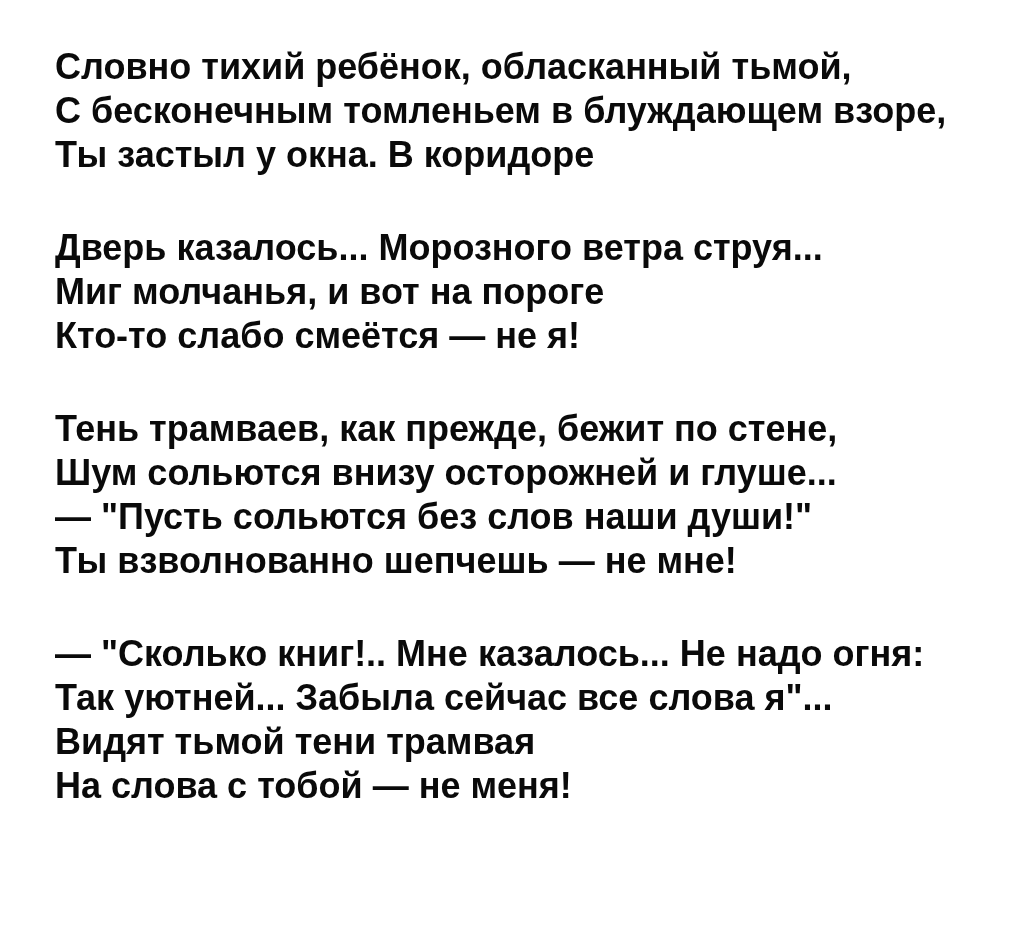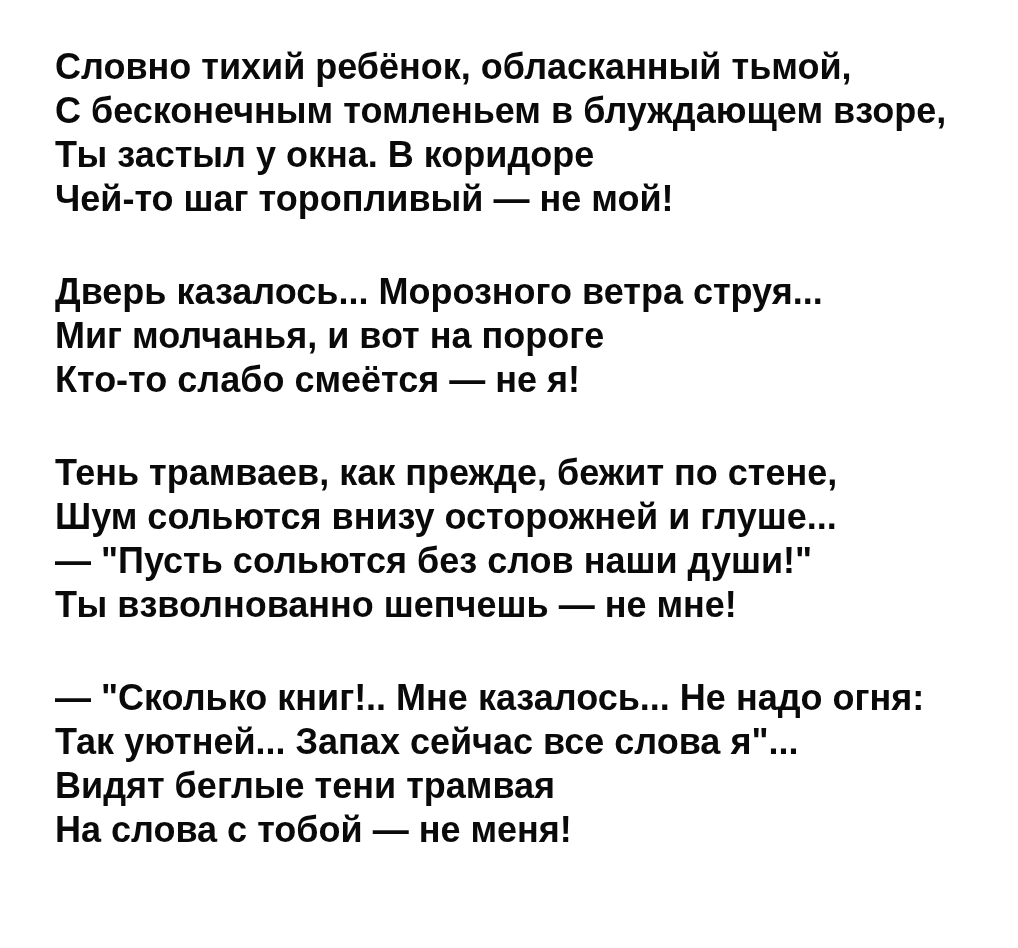--- a/index.html
+++ b/index.html
@@ -34,36 +34,35 @@
 </style>
 </head>
 <body>
 
 <div class="poem">
 
   <div class="stanza">
     <div class="poem-line">Словно тихий ребёнок, обласканный тьмой,</div>
     <div class="poem-line">С бесконечным томленьем в блуждающем взоре,</div>
     <div class="poem-line">Ты застыл у окна. В коридоре</div>
-    <div class="poem-line">Чей-то шаг торопливый — не мой!</div>
   </div>
 
   <div class="stanza">
     <div class="poem-line">Дверь казалось... Морозного ветра струя...</div>
     <div class="poem-line">Миг молчанья, и вот на пороге</div>
     <div class="poem-line">Кто-то слабо смеётся — не я!</div>
   </div>
 
   <div class="stanza">
     <div class="poem-line">Тень трамваев, как прежде, бежит по стене,</div>
     <div class="poem-line">Шум сольются внизу осторожней и глуше...</div>
     <div class="poem-line">— "Пусть сольются без слов наши души!"</div>
     <div class="poem-line">Ты взволнованно шепчешь — не мне!</div>
   </div>
 
   <div class="stanza">
     <div class="poem-line">— "Сколько книг!.. Мне казалось... Не надо огня:</div>
-    <div class="poem-line">Так уютней... Запах сейчас все слова я"...</div>
-    <div class="poem-line">Видят беглые тени трамвая</div>
+    <div class="poem-line">Так уютней... Забыла сейчас все слова я"...</div>
+    <div class="poem-line">Видят тьмой тени трамвая</div>
     <div class="poem-line">На слова с тобой — не меня!</div>
   </div>
 
 </div>
 
 </body></html>

